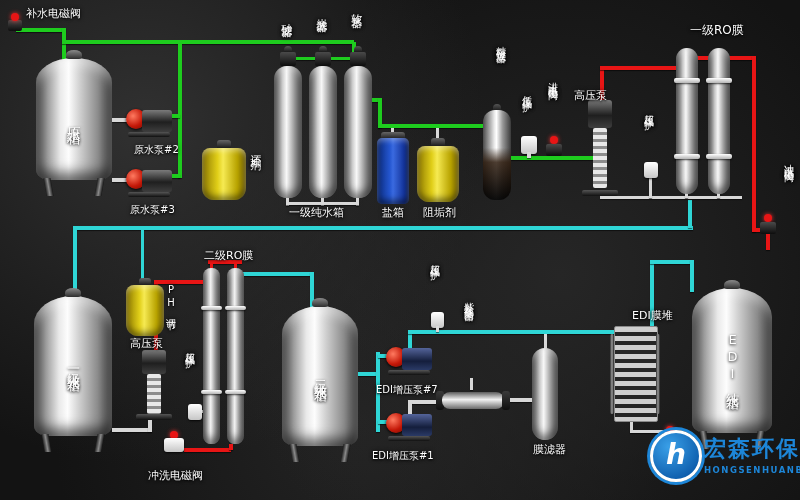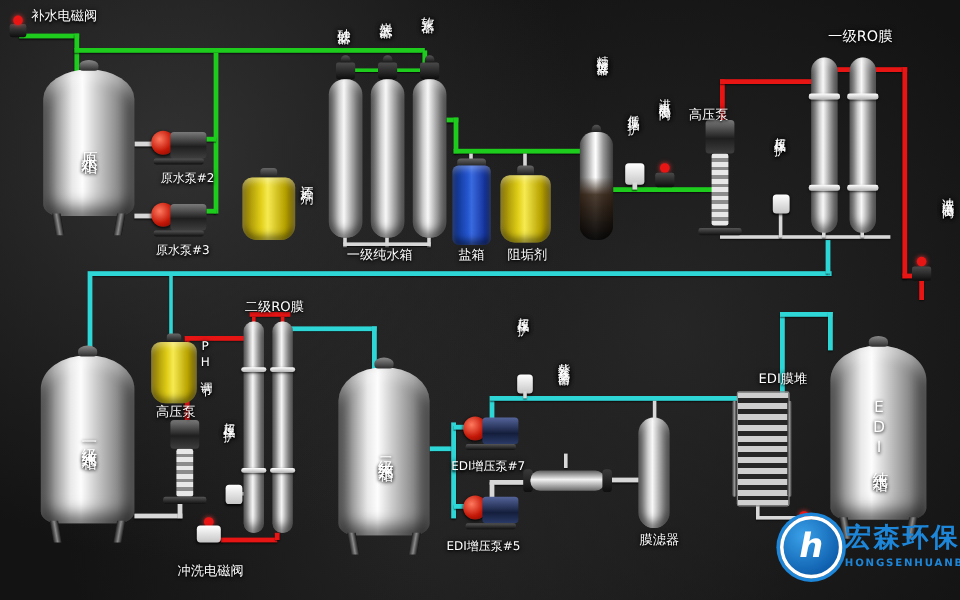--- a/index.html
+++ b/index.html
@@ -320,19 +320,19 @@
   <div class="lbl" style="left:574px;top:90px">高压泵</div>
   <div class="lbl vtext" style="left:643px;top:106px;font-size:10px">超压保护</div>
   <div class="lbl" style="left:690px;top:24px;font-size:12px">一级RO膜</div>
   <div class="lbl vtext" style="left:783px;top:156px;font-size:10px">冲洗电磁阀</div>
   <div class="lbl vtext" style="left:165px;top:284px;font-size:10px">PH调节</div>
   <div class="lbl" style="left:130px;top:338px">高压泵</div>
   <div class="lbl vtext" style="left:184px;top:344px;font-size:10px">超压保护</div>
   <div class="lbl" style="left:204px;top:250px">二级RO膜</div>
   <div class="lbl" style="left:148px;top:470px">冲洗电磁阀</div>
   <div class="lbl" style="left:376px;top:384px;font-size:10px">EDI增压泵#7</div>
-  <div class="lbl" style="left:372px;top:450px;font-size:10px">EDI增压泵#5</div>
+  <div class="lbl" style="left:372px;top:450px;font-size:10px">EDI增压泵#1</div>
   <div class="lbl vtext" style="left:429px;top:256px;font-size:10px">超压保护</div>
   <div class="lbl vtext" style="left:463px;top:294px;font-size:10px">紫外线杀菌器</div>
   <div class="lbl" style="left:533px;top:444px">膜滤器</div>
   <div class="lbl" style="left:632px;top:310px">EDI膜堆</div>
 
 </div>
 
 </body></html>

